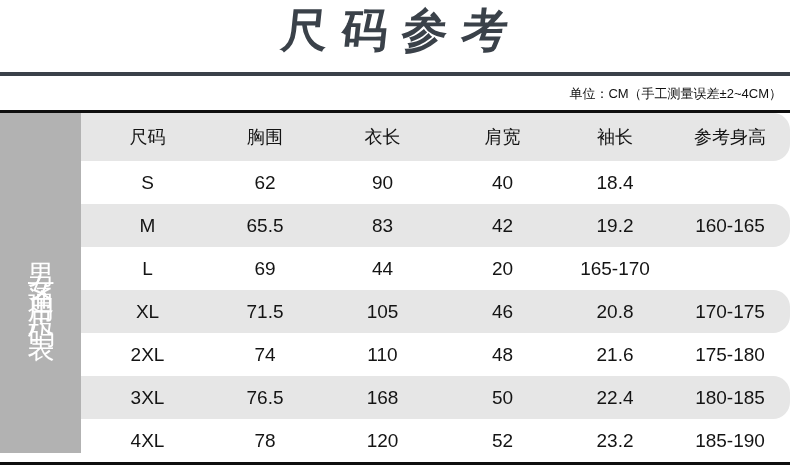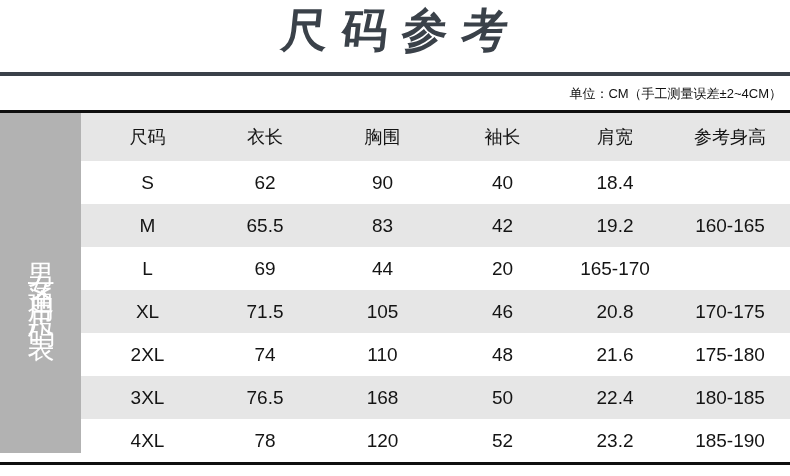--- a/index.html
+++ b/index.html
@@ -48,20 +48,21 @@
     border-bottom: 3px solid #0f0f0f;
     box-sizing: border-box;
   }
   .trow {
     display: grid;
     grid-template-columns: 125px 110px 125px 115px 110px 120px;
     padding-left: 85px;
     align-items: center;
     height: 43px;
     background: #ffffff;
+    border-radius: 17px;
   }
   .trow.thead {
     height: 48px;
     background: #e6e6e6;
     font-size: 18px;
     color: #000000;
   }
   .trow.alt { background: #e6e6e6; }
   .tcell {
     text-align: center;
@@ -94,24 +95,24 @@
 
 <div class="canvas">
 
   <div class="title">尺码参考</div>
   <div class="divider"></div>
   <div class="unit-note">单位：CM（手工测量误差±2~4CM）</div>
 
   <div class="size-table">
     <div class="trow thead">
       <div class="tcell">尺码</div>
+      <div class="tcell">胸围</div>
       <div class="tcell">衣长</div>
-      <div class="tcell">胸围</div>
+      <div class="tcell">肩宽</div>
       <div class="tcell">袖长</div>
-      <div class="tcell">肩宽</div>
       <div class="tcell">参考身高</div>
     </div>
 
     <div class="trow">
       <div class="tcell">S</div>
       <div class="tcell">62</div>
       <div class="tcell">90</div>
       <div class="tcell">40</div>
       <div class="tcell">18.4</div>
     </div>

